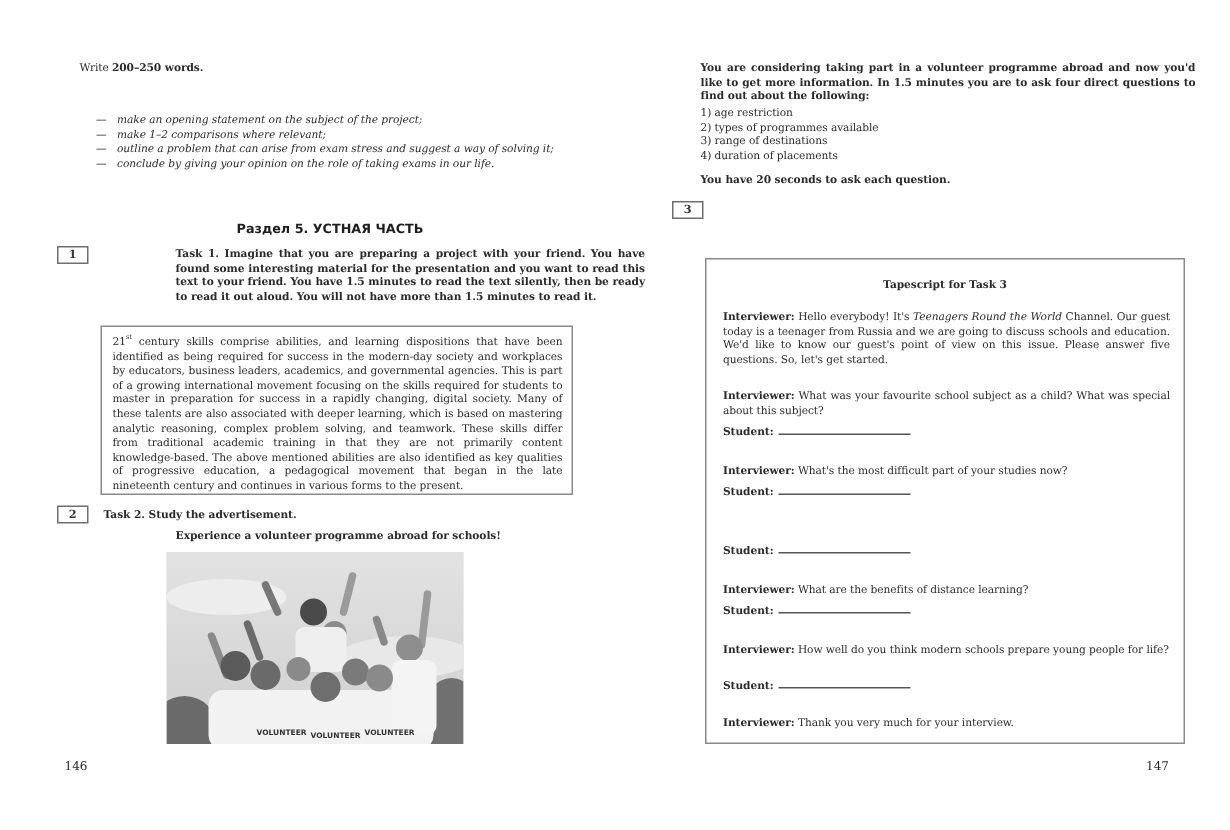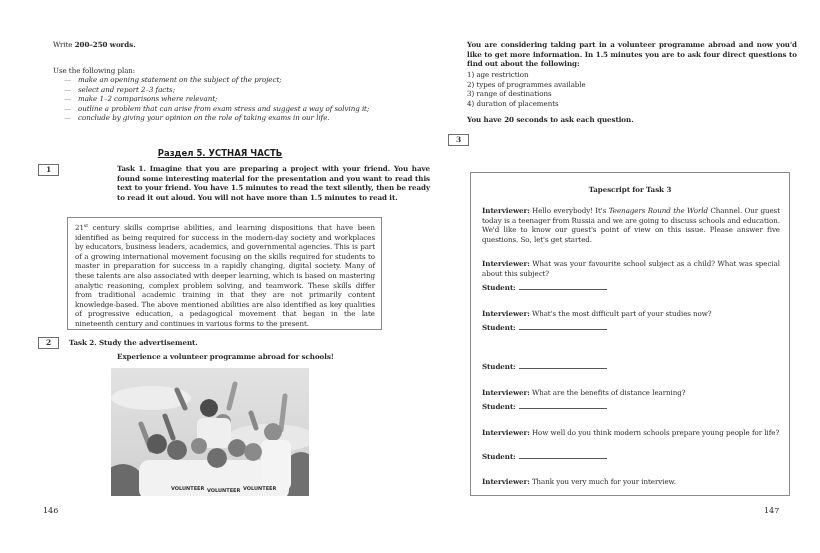--- a/index.html
+++ b/index.html
@@ -14,21 +14,21 @@
   .just { text-align: justify; }
 
   
   .write-line { left: 53px; top: 40px; width: 330px; }
   .plan-intro { left: 53px; top: 66px; width: 330px; }
   .plan-list { left: 64px; top: 75px; width: 322px; list-style: none; font-style: italic; }
   .plan-list li { position: relative; padding-left: 14px; }
   .plan-list li::before { content: "—"; position: absolute; left: 0; top: 0; }
 
   .section-title { left: 60px; top: 148px; width: 320px; text-align: center;
-    font-family: "DejaVu Sans", sans-serif; font-weight: bold; font-size: 8.5px; color: #1e1e1e; text-decoration: underline; }
+    font-family: "DejaVu Sans", sans-serif; font-weight: bold; font-size: 8.5px; color: #1e1e1e; }
 
   .task-num { width: 21px; height: 12px; border: 1px solid #6e6e6e; text-align: center;
     font-size: 7.5px; line-height: 10px; font-weight: bold; color: #333; background: #fff; }
   .tn1 { left: 38px; top: 164px; }
   .tn2 { left: 38px; top: 337px; }
   .tn3 { left: 448px; top: 134px; }
 
   .task1 { left: 69px; top: 164px; width: 313px; margin-left: 48px; }
   .reading-box { left: 67px; top: 217px; width: 315px; height: 113px; border: 1px solid #8a8a8a;
     padding: 5px 6px 0 7px; }
@@ -56,24 +56,22 @@
 </style>
 </head>
 <body>
 
 <div class="page page-left">
 
   <div class="abs t write-line">
     <span>Write </span><span class="b">200–250 words.</span>
   </div>
 
-  <div class="abs t plan-intro">Use the following plan:</div>
   <ul class="abs t plan-list">
     <li>make an opening statement on the subject of the project;</li>
-    <li>select and report 2–3 facts;</li>
     <li>make 1–2 comparisons where relevant;</li>
     <li>outline a problem that can arise from exam stress and suggest a way of solving it;</li>
     <li>conclude by giving your opinion on the role of taking exams in our life.</li>
   </ul>
 
   <div class="abs section-title">Раздел 5. УСТНАЯ ЧАСТЬ</div>
 
   <div class="abs task-num tn1">1</div>
   <div class="abs t b just task1">Task 1. Imagine that you are preparing a project with your friend. You have found some interesting material for the presentation and you want to read this text to your friend. You have 1.5 minutes to read the text silently, then be ready to read it out aloud. You will not have more than 1.5 minutes to read it.</div>
 

